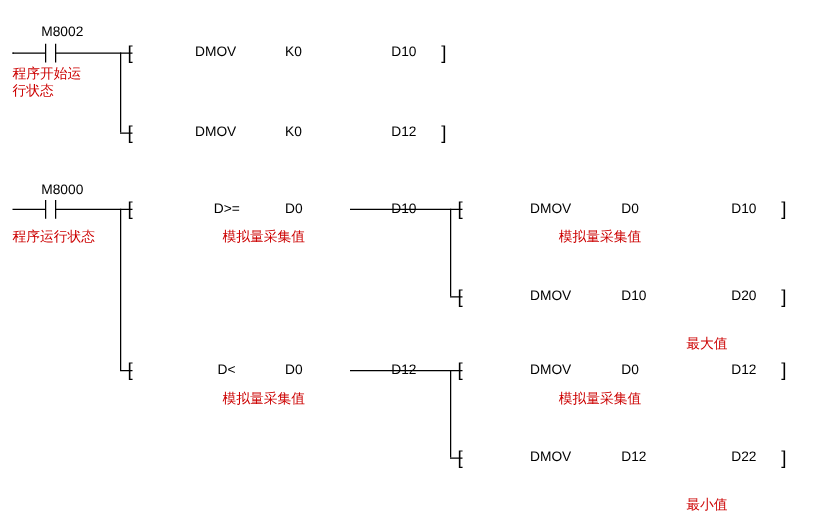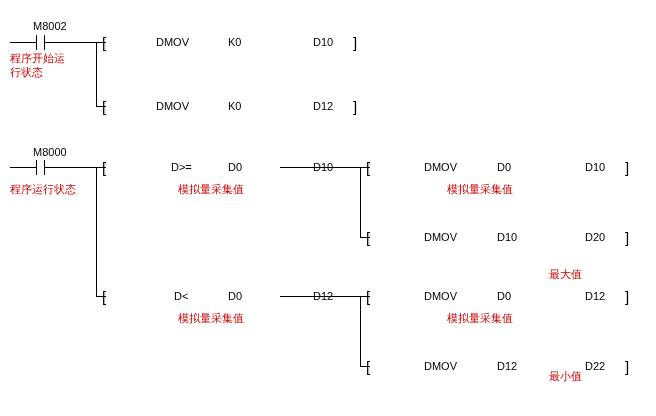--- a/index.html
+++ b/index.html
@@ -147,16 +147,16 @@
   <div class="lbl" style="left:461px; top:290px;">D0</div>
   <div class="cn" style="left:447px; top:312px;">模拟量采集值</div>
   <div class="lbl" style="left:549px; top:290px;">D12</div>
   <div class="brk" style="left:625px; top:289px;">]</div>
 
   <div class="ln hline" style="left:360px; top:366px; width:10px;"></div>
   <div class="brk" style="left:366px; top:359px;">[</div>
   <div class="lbl" style="left:388px; top:360px;">DMOV</div>
   <div class="lbl" style="left:461px; top:360px;">D12</div>
   <div class="lbl" style="left:549px; top:360px;">D22</div>
-  <div class="cn" style="left:549px; top:370px;text-align:right;">最小值</div>
+  <div class="cn" style="left:549px; top:397px;text-align:right;">最小值</div>
   <div class="brk" style="left:625px; top:359px;">]</div>
 
 </div>
 
 </body></html>

